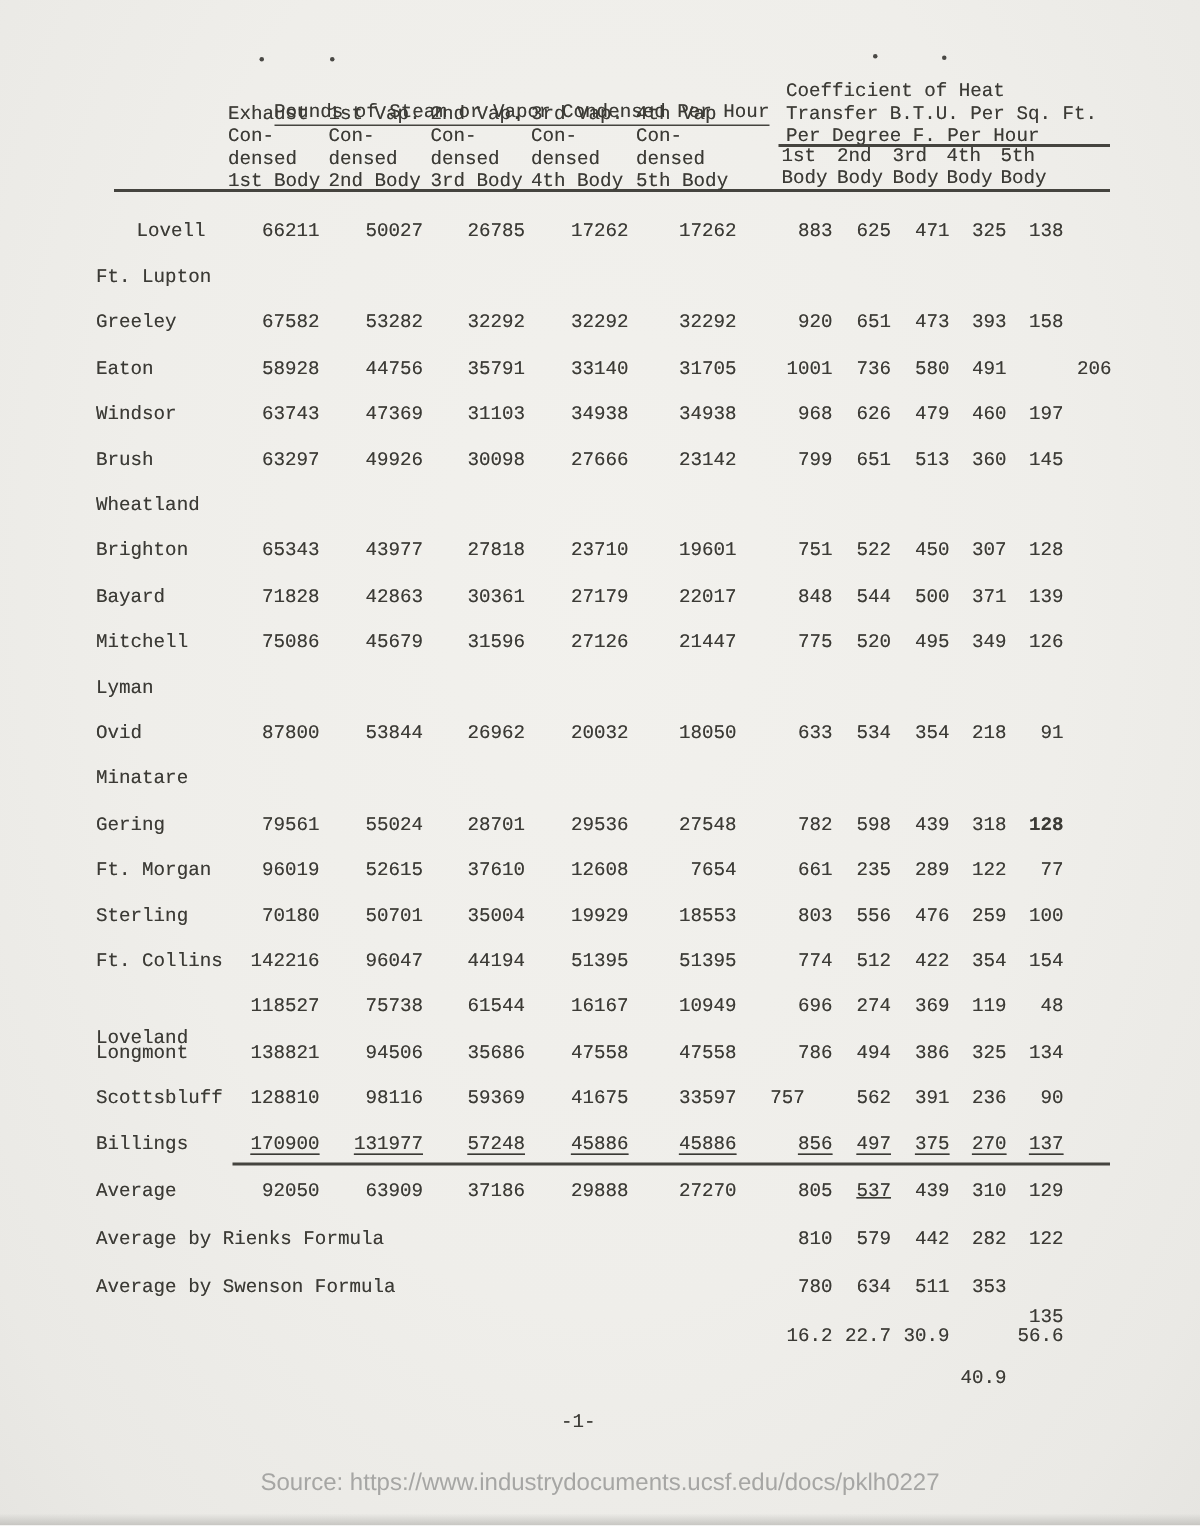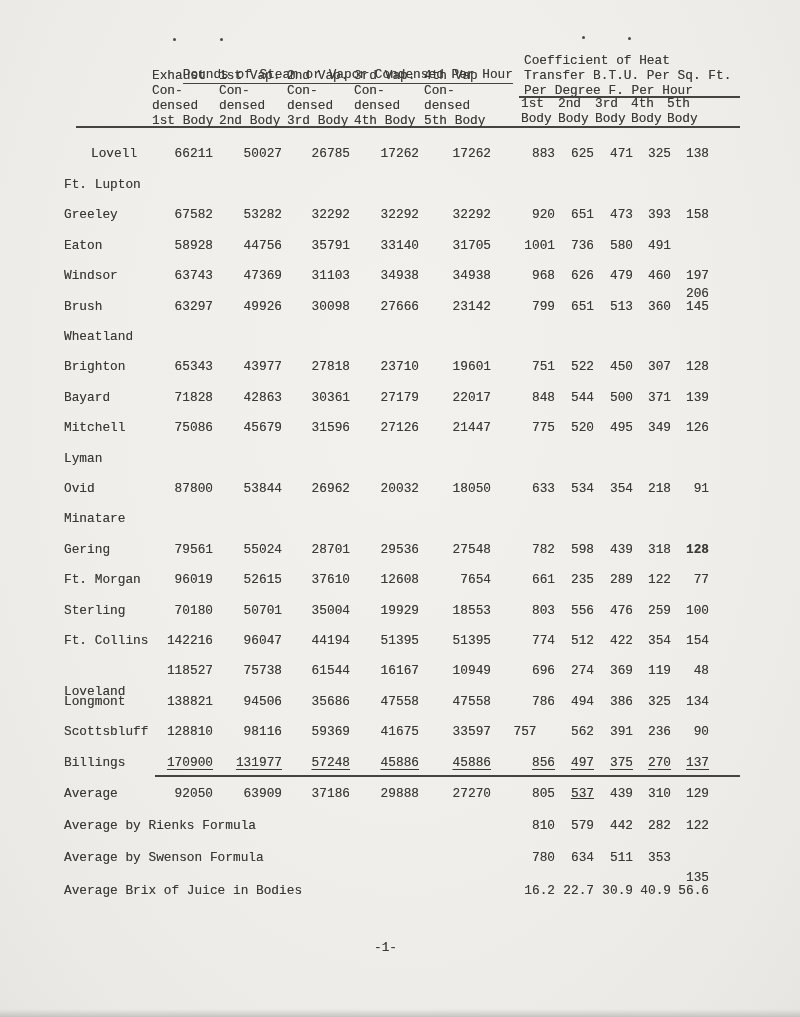--- a/index.html
+++ b/index.html
@@ -118,21 +118,21 @@
         <span class="abs" style="left: 64px;">Eaton</span>
         <span class="abs num" style="left: 118px; width: 95px;">58928</span>
         <span class="abs num" style="left: 187px; width: 95px;">44756</span>
         <span class="abs num" style="left: 255px; width: 95px;">35791</span>
         <span class="abs num" style="left: 324px; width: 95px;">33140</span>
         <span class="abs num" style="left: 396px; width: 95px;">31705</span>
         <span class="abs num" style="left: 495px; width: 60px;">1001</span>
         <span class="abs num" style="left: 534px; width: 60px;">736</span>
         <span class="abs num" style="left: 573px; width: 60px;">580</span>
         <span class="abs num" style="left: 611px; width: 60px;">491</span>
-        <span class="abs num" style="left: 649px; width: 60px; margin-top: 48px;">206</span>
+        <span class="abs num" style="left: 681px; width: 60px;">206</span>
       </div>
       <div class="row" style="top: 269px;">
         <span class="abs" style="left: 64px;">Windsor</span>
         <span class="abs num" style="left: 118px; width: 95px;">63743</span>
         <span class="abs num" style="left: 187px; width: 95px;">47369</span>
         <span class="abs num" style="left: 255px; width: 95px;">31103</span>
         <span class="abs num" style="left: 324px; width: 95px;">34938</span>
         <span class="abs num" style="left: 396px; width: 95px;">34938</span>
         <span class="abs num" style="left: 495px; width: 60px;">968</span>
         <span class="abs num" style="left: 534px; width: 60px;">626</span>
@@ -342,24 +342,24 @@
       </div>
       <div class="row" style="top: 851px;">
         <span class="abs" style="left: 64px;">Average by Swenson Formula</span>
         <span class="abs num" style="left: 495px; width: 60px;">780</span>
         <span class="abs num" style="left: 534px; width: 60px;">634</span>
         <span class="abs num" style="left: 573px; width: 60px;">511</span>
         <span class="abs num" style="left: 611px; width: 60px;">353</span>
         <span class="abs num" style="left: 649px; width: 60px; margin-top: 20px;">135</span>
       </div>
       <div class="row" style="top: 884px;">
-        <span class="abs" style="left: 64px;">Average Brix of Juice in Bodies</span>
         <span class="abs num" style="left: 495px; width: 60px;">16.2</span>
         <span class="abs num" style="left: 534px; width: 60px;">22.7</span>
         <span class="abs num" style="left: 573px; width: 60px;">30.9</span>
-        <span class="abs num" style="left: 611px; width: 60px;">40.9</span>
+        <span class="abs num" style="left: 611px; width: 60px; margin-top: 28px;">40.9</span>
         <span class="abs num" style="left: 649px; width: 60px;">56.6</span>
       </div>
     </div>
 
   <span class="page-num" style="left:374px;top:941px">-1-</span>
+  <div class="source">Source: https://www.industrydocuments.ucsf.edu/docs/pklh0227</div>
   <div class="bottom-edge"></div>
 </div>
 
 </body></html>

